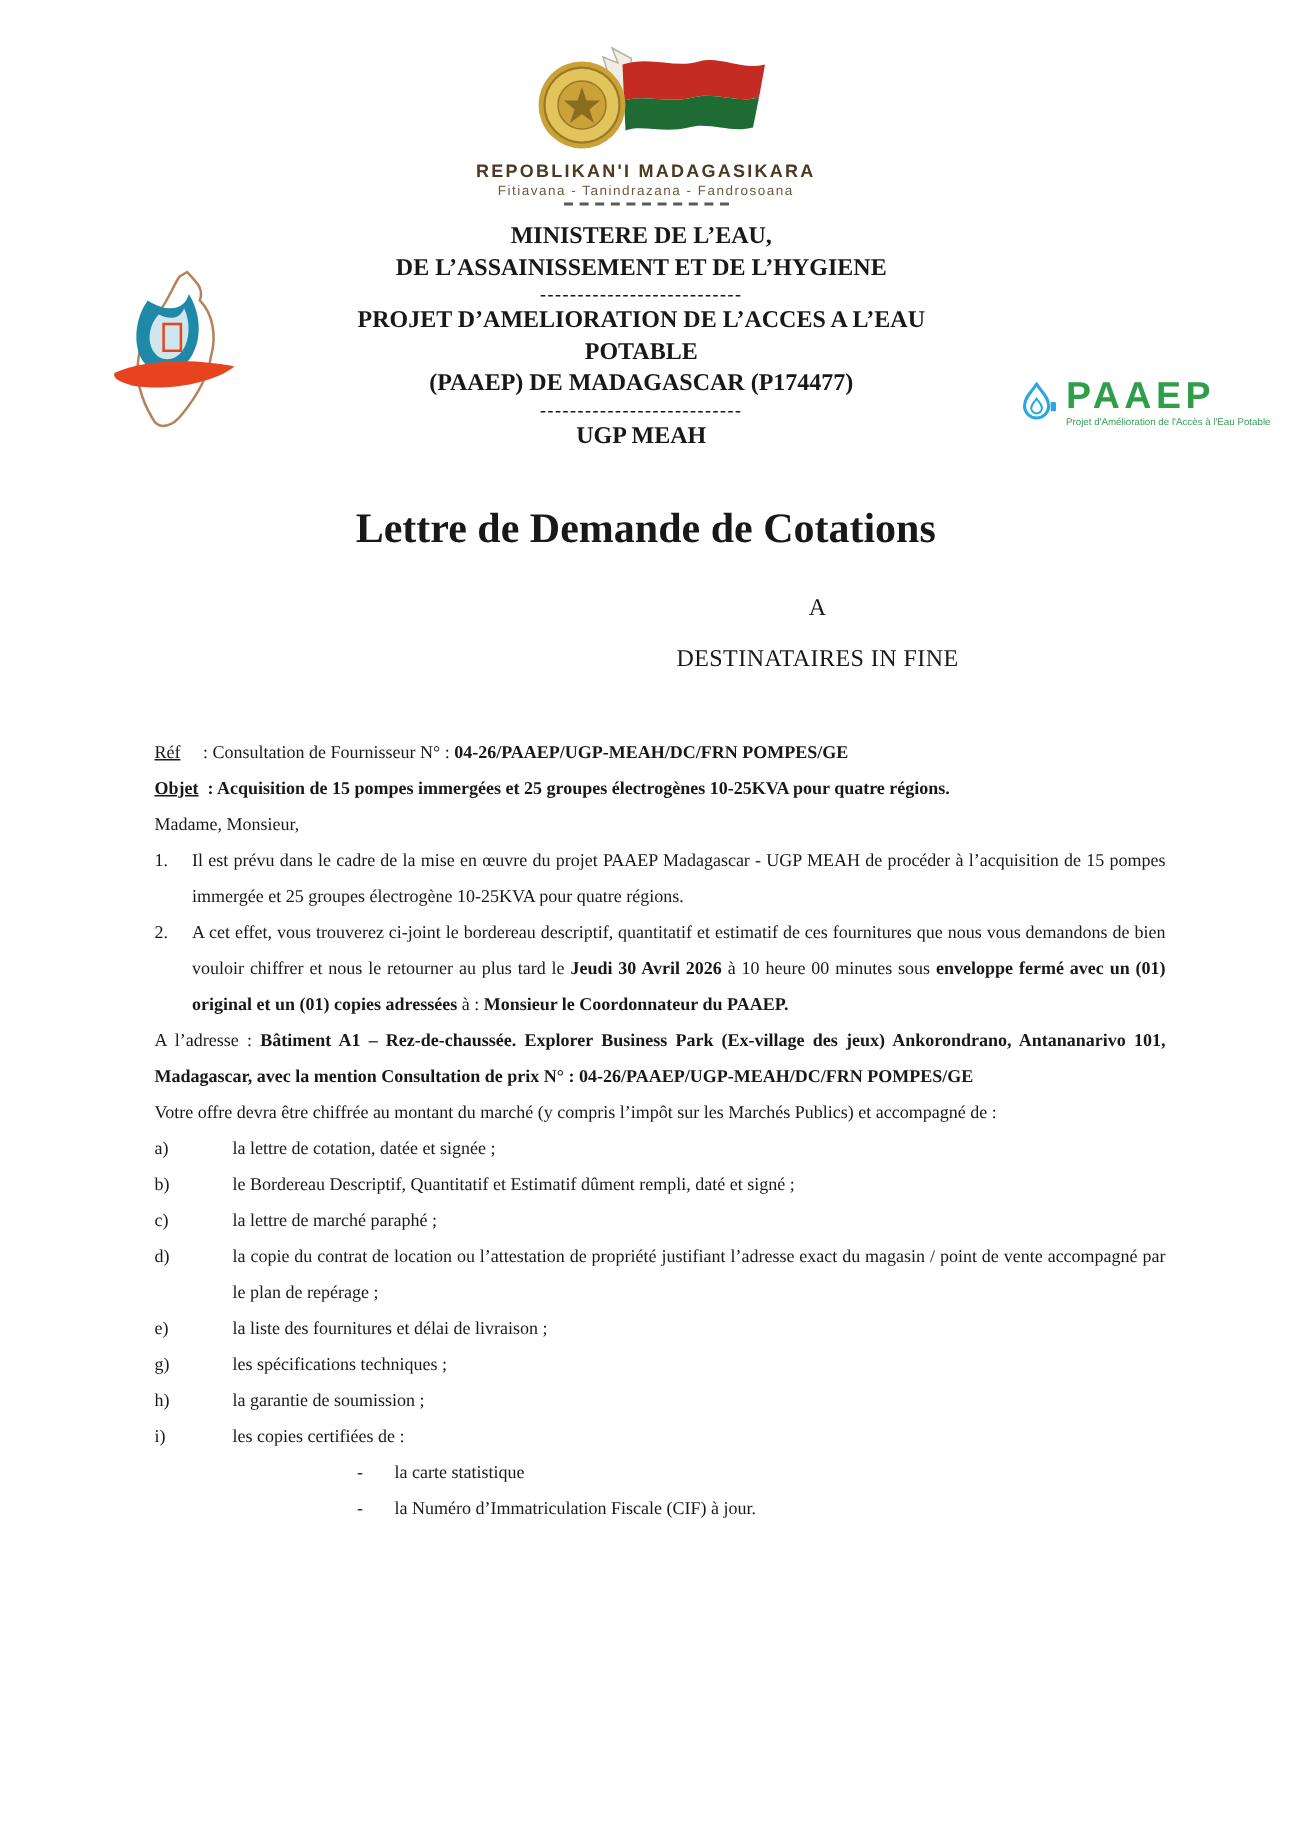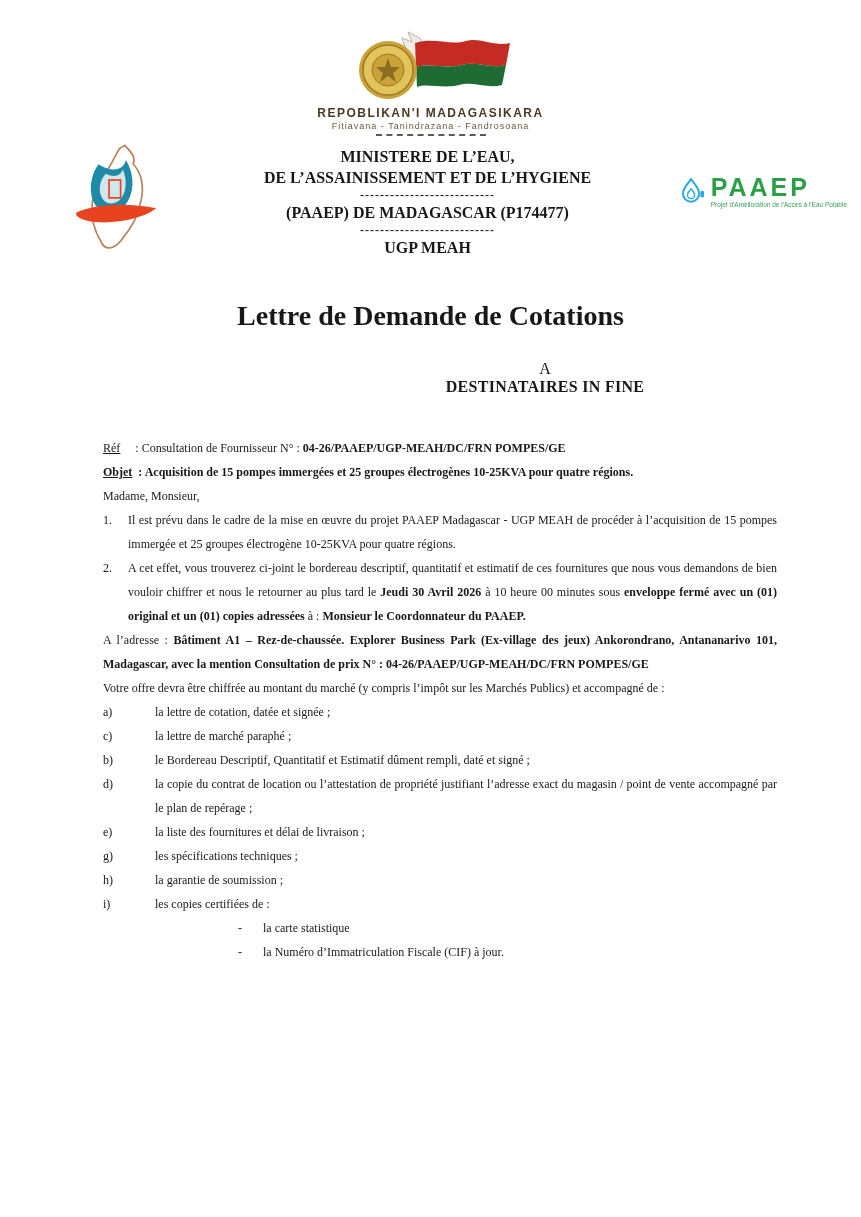--- a/index.html
+++ b/index.html
@@ -18,38 +18,38 @@
     font-family: "Liberation Sans", sans-serif;
     font-weight: bold; font-size: 12px; letter-spacing: 1.5px;
     color: #4a3a22; margin-top: 2px;
   }
   .emblem-motto {
     font-family: "Liberation Sans", sans-serif;
     font-size: 9px; letter-spacing: 1px; color: #6b5a3e; margin-top: 1px;
   }
   .emblem-dashes { width: 110px; margin: 3px auto 0 auto; border-top: 2px dashed #5a5a5a; }
   
-  .header-row { display: flex; align-items: flex-start; margin-top: 6px; padding: 0 14px 0 66px; gap: 40px; }
+  .header-row { display: flex; align-items: flex-end; margin-top: 6px; padding: 0 14px 0 66px; gap: 40px; }
   .meah-logo { width: 110px; flex: 0 0 auto; }
   .header-center { flex: 1 1 auto; text-align: center; font-weight: bold; font-size: 16px; line-height: 21px; padding-top: 4px; }
   .header-center .divider { font-size: 12px; line-height: 14px; letter-spacing: 1px; }
   .paaep-logo { width: 168px; flex: 0 0 auto; display: flex; align-items: center; padding-top: 16px; }
   .paaep-text { margin-left: 4px; }
   .paaep-acronym {
     font-family: "Liberation Sans", sans-serif; font-weight: bold;
     font-size: 25px; letter-spacing: 3px; color: #2f9e49; line-height: 24px;
   }
   .paaep-tagline {
     font-family: "Liberation Sans", sans-serif; font-size: 6.5px;
     color: #3aa05a; margin-top: 2px; white-space: nowrap;
   }
   
   .doc-title { margin: 36px 0 13px 0; text-align: center; font-size: 28px; font-weight: bold; }
   .addressee { width: 300px; margin: 28px 0 0 395px; text-align: center; font-size: 16px; }
-  .addressee-name { margin-top: 0; letter-spacing: 0.3px; font-weight: bold; }
+  .addressee-name { margin-top: 16px; letter-spacing: 0.3px; }
   
   .content { margin: 40px 84px 0 103px; font-size: 12px; line-height: 24px; }
   .content p { margin: 0; }
   .just { text-align: justify; }
   .u { text-decoration: underline; }
   .salutation { margin-top: 8px; }
   .num-item { padding-left: 25px; margin-top: 2px; }
   .num-marker { display: inline-block; width: 25px; margin-left: -25px; }
   .offer-intro { margin-top: 10px; }
   .req-item { padding-left: 52px; }
@@ -93,20 +93,21 @@
         <path d="M38 30 C 46 34, 52 32, 54 26 C 58 34, 58 46, 53 53 C 48 60, 39 60, 35 54 C 30 47, 32 36, 38 30 Z" fill="#eef7f9" opacity="0.85"></path>
         <rect x="41" y="36" width="11" height="17" fill="none" stroke="#e8431f" stroke-width="1.6"></rect>
 
         <path d="M10 67 C 30 58, 62 58, 86 63 C 72 74, 42 79, 21 75 C 13 73, 8 70, 10 67 Z" fill="#e8431f"></path>
       </svg>
     </div>
     <div class="header-center">
       <div>MINISTERE DE L’EAU,</div>
       <div>DE L’ASSAINISSEMENT ET DE L’HYGIENE</div>
       <div class="divider">---------------------------</div>
+      <div>PROJET D’AMELIORATION DE L’ACCES A L’EAU POTABLE</div>
       <div>(PAAEP) DE MADAGASCAR (P174477)</div>
       <div class="divider">---------------------------</div>
       <div>UGP MEAH</div>
     </div>
     <div class="paaep-logo">
       <svg width="62" height="66" viewBox="0 0 62 66">
         <path d="M27 6 C 20 18, 9 25, 9 39 a18 18 0 0 0 36 0 C 45 25, 34 18, 27 6 Z" fill="none" stroke="#2aa7e0" stroke-width="4.5" stroke-linejoin="round"></path>
         <path d="M27 28 C 24 33, 19 36, 19 42 a8 8 0 0 0 16 0 C 35 36, 30 33, 27 28 Z" fill="none" stroke="#2aa7e0" stroke-width="3"></path>
         <rect x="48" y="33" width="8" height="14" rx="2" fill="#2aa7e0"></rect>
       </svg>
@@ -134,22 +135,22 @@
 
     <p class="num-item just"><span class="num-marker">1.</span><span>Il est prévu dans le cadre de la mise en œuvre du projet PAAEP Madagascar - UGP MEAH de procéder à l’acquisition de 15 pompes immergée et 25 groupes électrogène 10-25KVA pour quatre régions.</span></p>
 
     <p class="num-item just"><span class="num-marker">2.</span><span><span>A cet effet, vous trouverez ci-joint le bordereau descriptif, quantitatif et estimatif de ces fournitures que nous vous demandons de bien vouloir chiffrer et nous le retourner au plus tard le </span><strong>Jeudi 30 Avril 2026</strong><span> à 10 heure 00 minutes sous </span><strong>enveloppe fermé avec un (01) original et un (01) copies adressées</strong><span> à : </span><strong>Monsieur le Coordonnateur du PAAEP.</strong></span></p>
 
     <p class="just"><span>A l’adresse : </span><strong>Bâtiment A1 – Rez-de-chaussée. Explorer Business Park (Ex-village des jeux) Ankorondrano, Antananarivo 101, Madagascar, avec la mention Consultation de prix N° : 04-26/PAAEP/UGP-MEAH/DC/FRN POMPES/GE</strong></p>
 
     <p class="offer-intro just">Votre offre devra être chiffrée au montant du marché (y compris l’impôt sur les Marchés Publics) et accompagné de :</p>
 
     <p class="req-item just"><span class="req-marker">a)</span><span>la lettre de cotation, datée et signée ;</span></p>
+    <p class="req-item just"><span class="req-marker">b)</span><span>le Bordereau Descriptif, Quantitatif et Estimatif dûment rempli, daté et signé ;</span></p>
     <p class="req-item just"><span class="req-marker">c)</span><span>la lettre de marché paraphé ;</span></p>
-    <p class="req-item just"><span class="req-marker">b)</span><span>le Bordereau Descriptif, Quantitatif et Estimatif dûment rempli, daté et signé ;</span></p>
     <p class="req-item just"><span class="req-marker">d)</span><span>la copie du contrat de location ou l’attestation de propriété justifiant l’adresse exact du magasin / point de vente accompagné par le plan de repérage ;</span></p>
     <p class="req-item just"><span class="req-marker">e)</span><span>la liste des fournitures et délai de livraison ;</span></p>
     <p class="req-item just"><span class="req-marker">g)</span><span>les spécifications techniques ;</span></p>
     <p class="req-item just"><span class="req-marker">h)</span><span>la garantie de soumission ;</span></p>
     <p class="req-item just"><span class="req-marker">i)</span><span>les copies certifiées de :</span></p>
 
     <p class="sub-item"><span class="sub-marker">-</span><span>la carte statistique</span></p>
     <p class="sub-item"><span class="sub-marker">-</span><span>la Numéro d’Immatriculation Fiscale (CIF) à jour.</span></p>
 
   </div>

